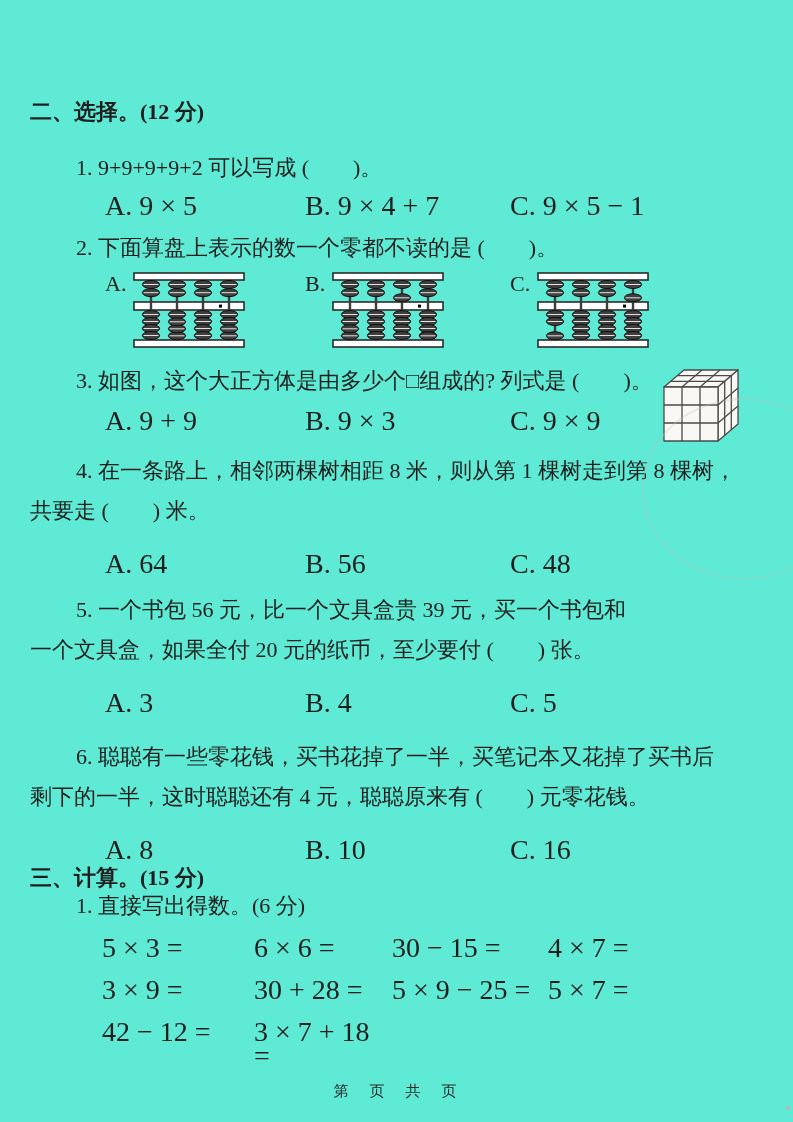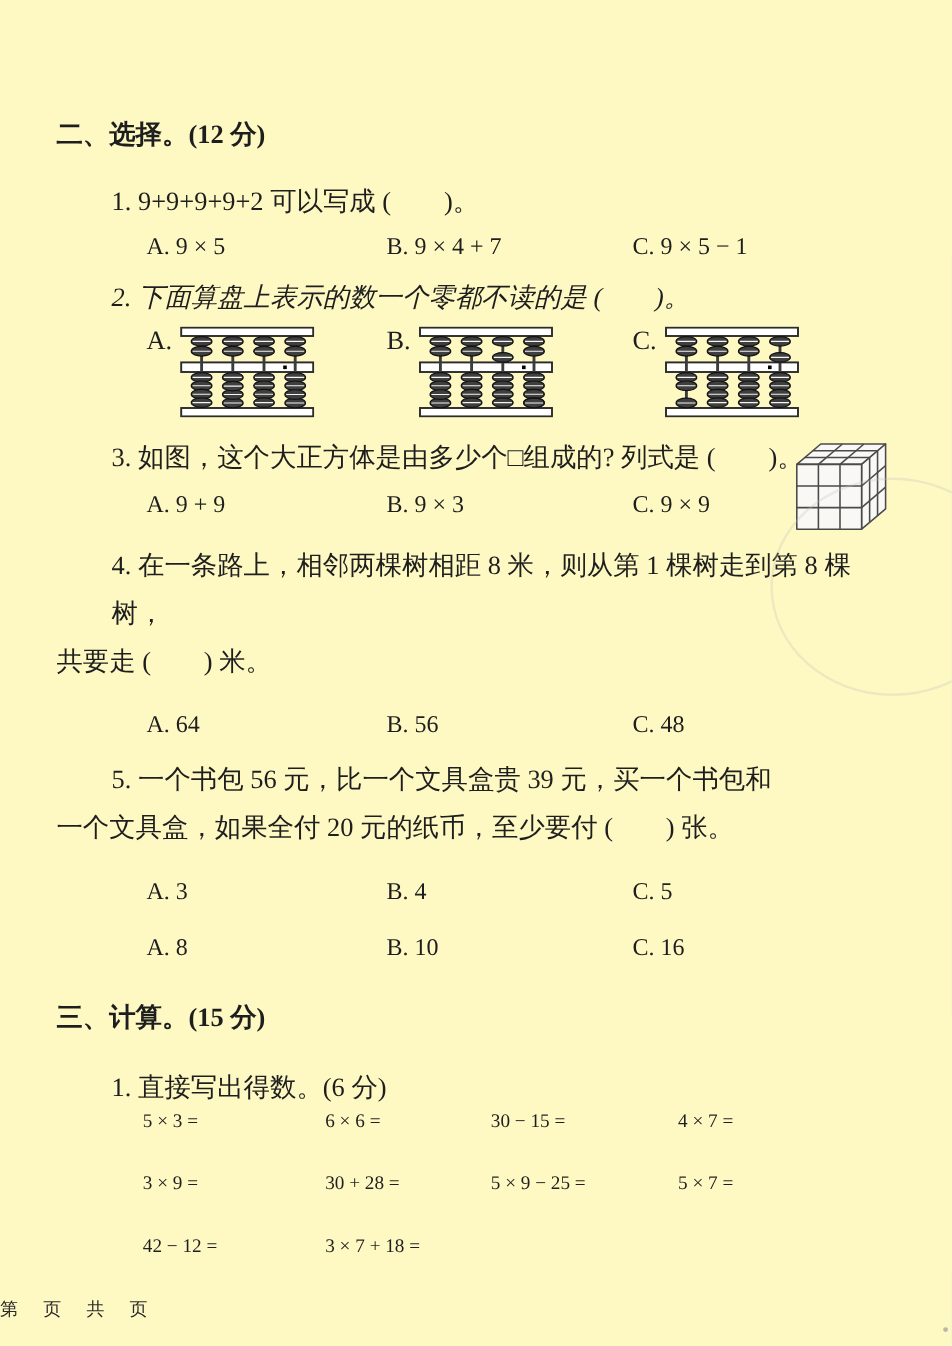--- a/index.html
+++ b/index.html
@@ -1,50 +1,50 @@
 <!DOCTYPE html>
 <html><head>
 <meta charset="utf-8">
 <style>
   html,body { margin:0; padding:0; }
   body { background:#e9e8e5; font-family:"Liberation Serif","DejaVu Serif",serif; }
   .page {
     position:relative; width:793px; height:1122px; margin:0 auto;
-    background:#fef9c3; color:#1e1e1e; box-sizing:border-box;
-    padding:98px 44px 0 47px; overflow:hidden;
+    background:#5eead4; color:#1e1e1e; box-sizing:border-box;
+    padding:98px 44px 0 30px; overflow:hidden;
   }
   .sec-header { font-size:22px; font-weight:700; line-height:28px; white-space:pre-wrap; }
   .sec-header .pts { font-weight:600; }
   .qline { font-size:22px; line-height:28px; padding-left:46px; white-space:pre-wrap; }
   .qwrap .qline { line-height:40px; padding-left:46px; }
   .qwrap .cont { padding-left:0; }
   .opts {
     display:grid; grid-template-columns:200px 205px 1fr;
-    padding-left:75px; font-size:20px; line-height:28px;font-family:Liberation Serif, serif;
+    padding-left:75px; font-size:28px; line-height:28px;font-family:Liberation Serif, serif;
   }
   .opts span { white-space:pre-wrap; }
-  .m28 { margin-top:28px; } .m14 { margin-top:14px;font-style:italic; } .m12 { margin-top:12px; }
+  .m28 { margin-top:28px; } .m14 { margin-top:14px; } .m12 { margin-top:12px; }
   .m10 { margin-top:10px; } .m16 { margin-top:16px; } .m6 { margin-top:19px; }
-  .m20 { margin-top:20px; } .m30 { margin-top:30px; }
+  .m20 { margin-top:20px; } .m30 { }
   .abacus-row { display:flex; padding-left:75px; margin-top:8px; }
   .abacus-item { display:flex; align-items:flex-start; }
   .abacus-item:nth-child(1){ width:200px; }
   .abacus-item:nth-child(2){ width:205px; }
   .abacus-item .ab-label { font-size:22px; line-height:28px; margin-right:7px; }
   .abacus-item svg { width:112px; height:76px; margin-top:2px; }
   .q3-block { position:relative; }
   .cube-fig { position:absolute; right:-6px; top:-8px; width:102px; height:84px; }
   .calc-grid {
     display:grid; grid-template-columns:152px 138px 156px 1fr;
-    row-gap:28px; padding-left:72px; margin-top:3px;
-    font-size:16px; line-height:24px;
+    row-gap:18px; padding-left:72px; margin-top:16px;
+    font-size:28px; line-height:24px;
   }
   .calc-grid span { white-space:pre-wrap; }
   .footer {
-    position:absolute; left:0; right:0; top:1082px; 
+    position:absolute; left:0; right:0; top:1082px; text-align:center;
     font-size:15px; letter-spacing:3px; color:#2a2a2a; white-space:pre-wrap;
   }
   .wm {
     position:absolute; left:642px; top:398px; width:200px; height:178px;
     border-radius:50%; border:2px solid rgba(197,194,184,0.30); pointer-events:none;
   }
   .speck { position:absolute; right:3px; top:1106px; width:4px; height:4px;
     background:#b9b6ae; border-radius:50%; }
 </style>
 </head>
@@ -289,20 +289,24 @@
   <div class="qwrap m12">
     <div class="qline">5. 一个书包 56 元，比一个文具盒贵 39 元，买一个书包和</div>
     <div class="qline cont">一个文具盒，如果全付 20 元的纸币，至少要付 (        ) 张。</div>
   </div>
   <div class="opts m6">
     <span>A. 3</span>
     <span>B. 4</span>
     <span>C. 5</span>
   </div>
 
+  <div class="qwrap m20">
+    <div class="qline">6. 聪聪有一些零花钱，买书花掉了一半，买笔记本又花掉了买书后</div>
+    <div class="qline cont">剩下的一半，这时聪聪还有 4 元，聪聪原来有 (        ) 元零花钱。</div>
+  </div>
   <div class="opts m6">
     <span>A. 8</span>
     <span>B. 10</span>
     <span>C. 16</span>
   </div>
 
   <div class="sec-header m30"><span>三、计算。</span><span class="pts">(15 分)</span></div>
 
   <div class="qline m30">1. 直接写出得数。(6 分)</div>
 

